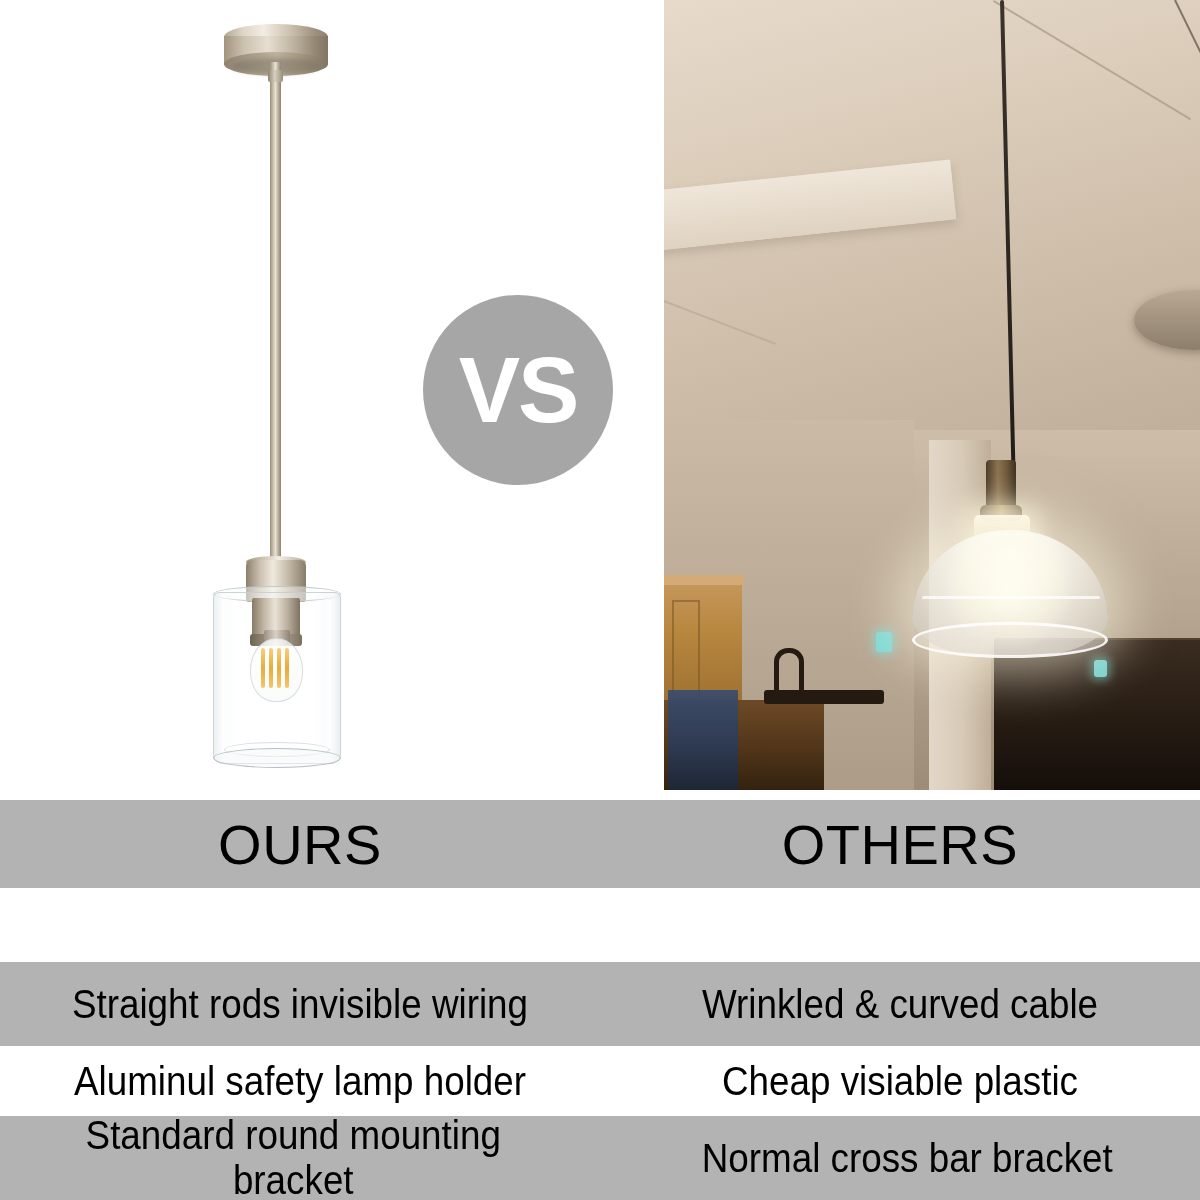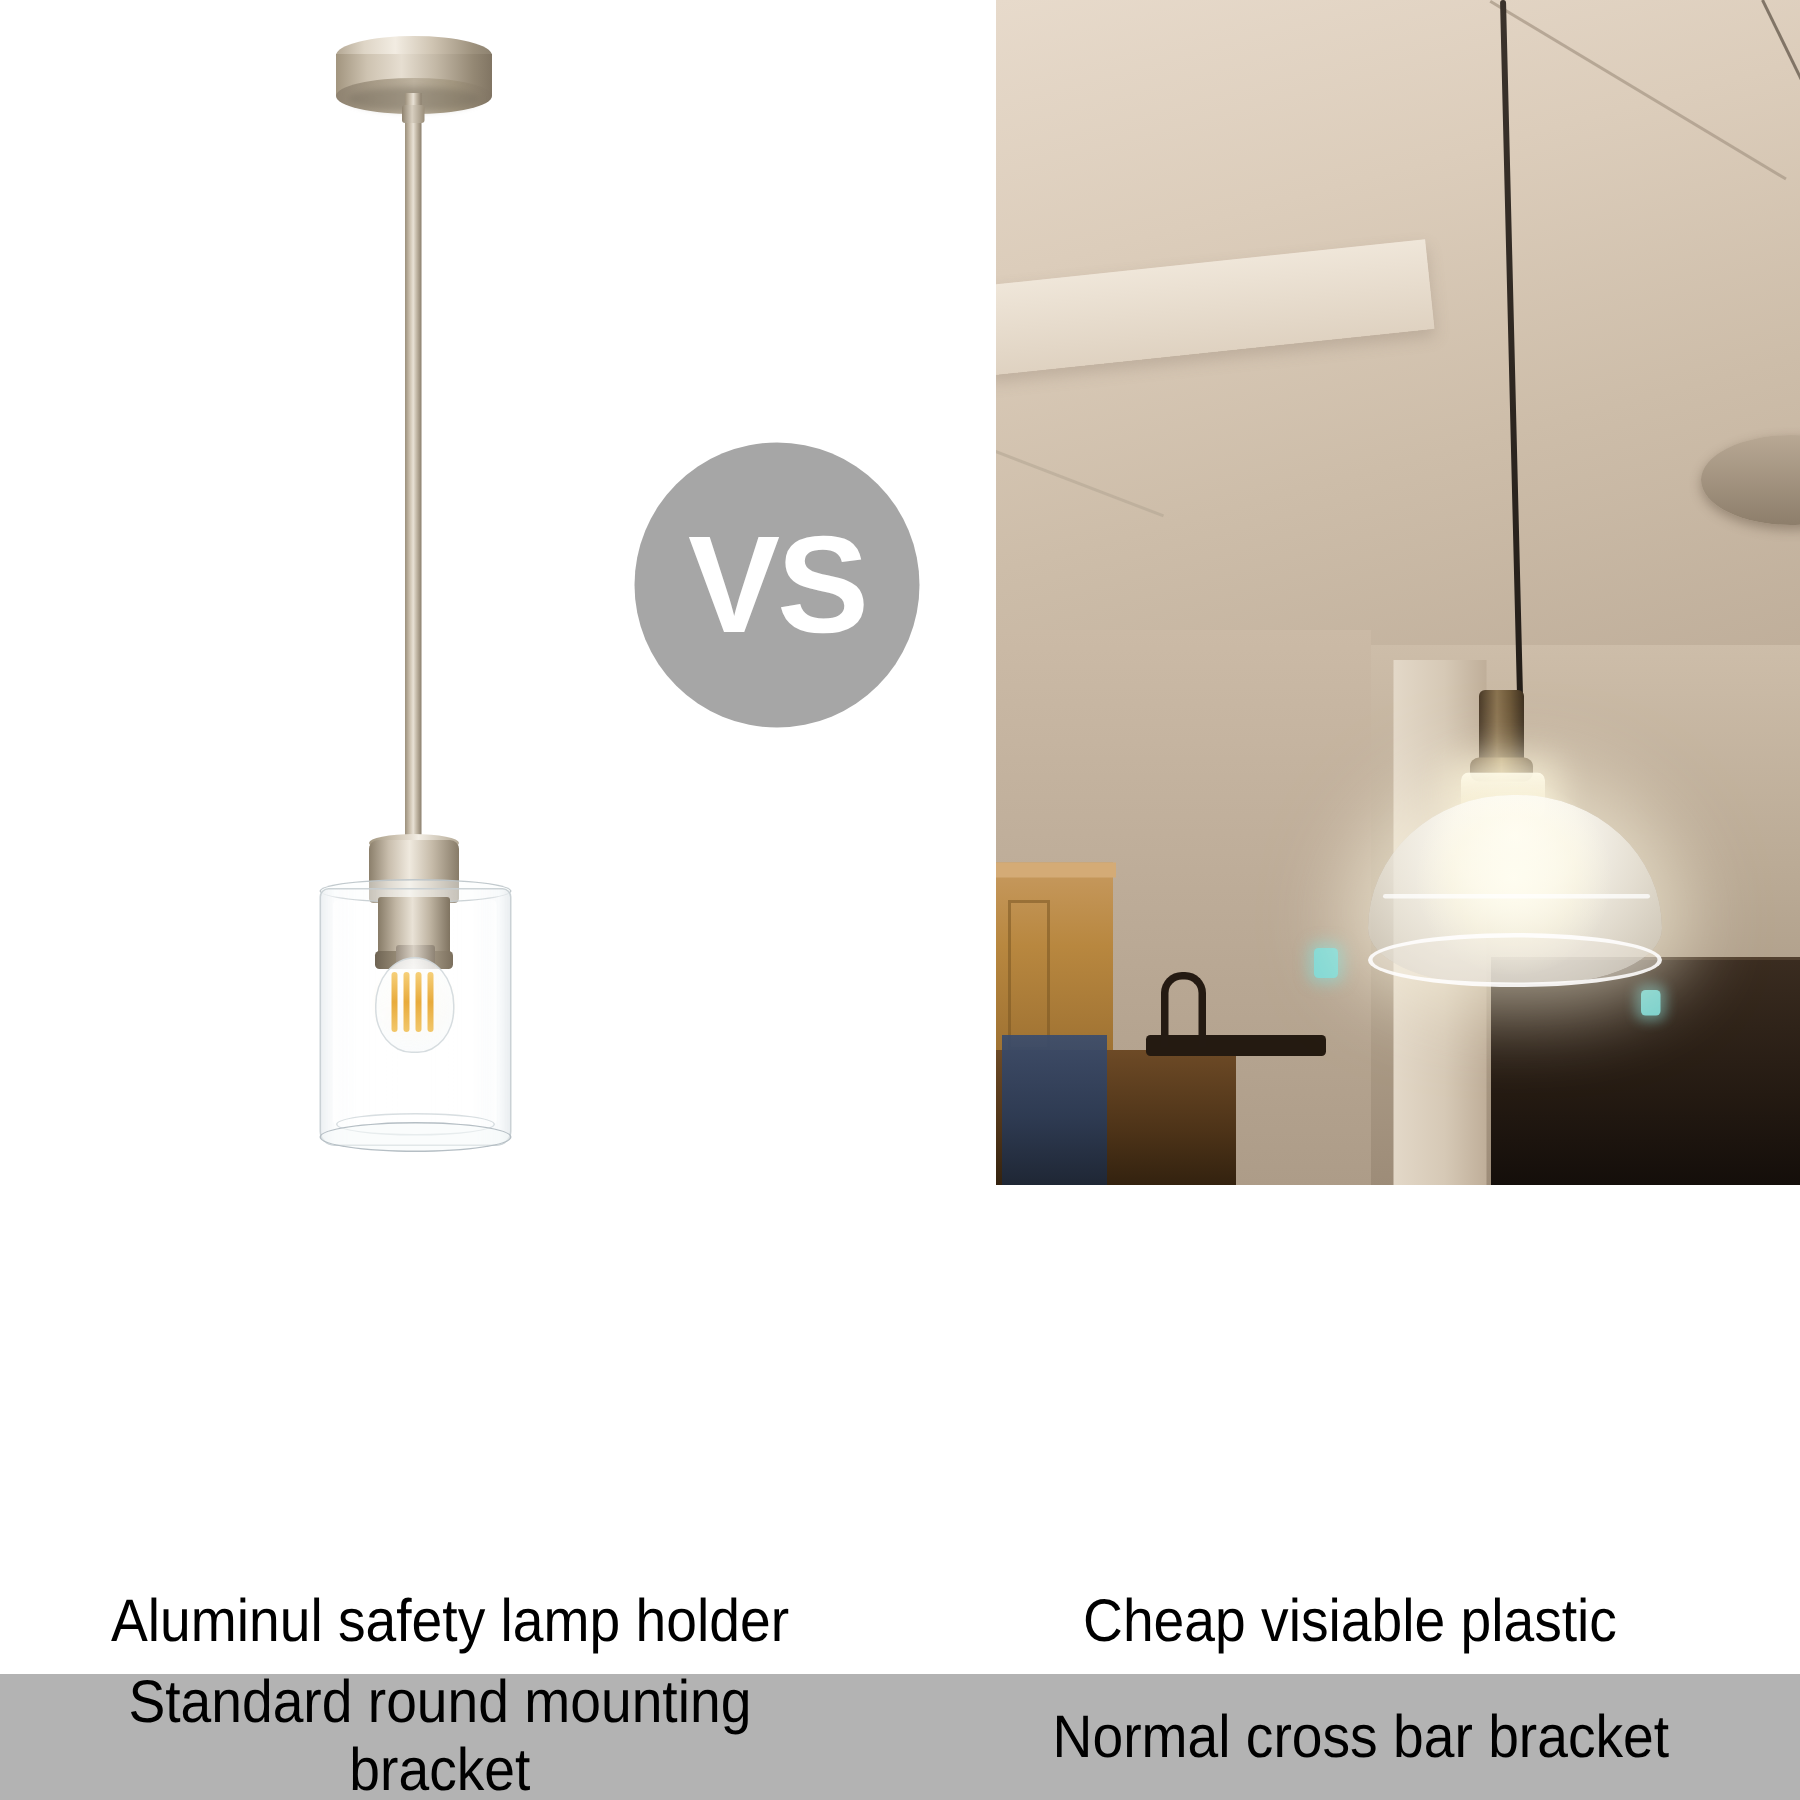--- a/index.html
+++ b/index.html
@@ -564,22 +564,30 @@
       <div class="lamp-collar"></div>
       <div class="dome"></div>
       <div class="dome-glow"></div>
       <div class="dome-streak"></div>
       <div class="dome-rim"></div>
     </div>
   </div>
 
   <div class="table">
 
-
-
+    <div class="row gray row-head">
+      <div class="cell cell-head">OURS</div>
+      <div class="cell cell-head">OTHERS</div>
+    </div>
+
+
+    <div class="row gray row-2">
+      <div class="cell cell-body">Straight rods invisible wiring</div>
+      <div class="cell cell-body">Wrinkled &amp; curved cable</div>
+    </div>
 
     <div class="row white row-3">
       <div class="cell cell-body">Aluminul safety lamp holder</div>
       <div class="cell cell-body">Cheap visiable plastic</div>
     </div>
 
     <div class="row gray row-4">
       <div class="cell cell-body">Standard round mounting bracket</div>
       <div class="cell cell-body">Normal cross bar bracket</div>
     </div>

